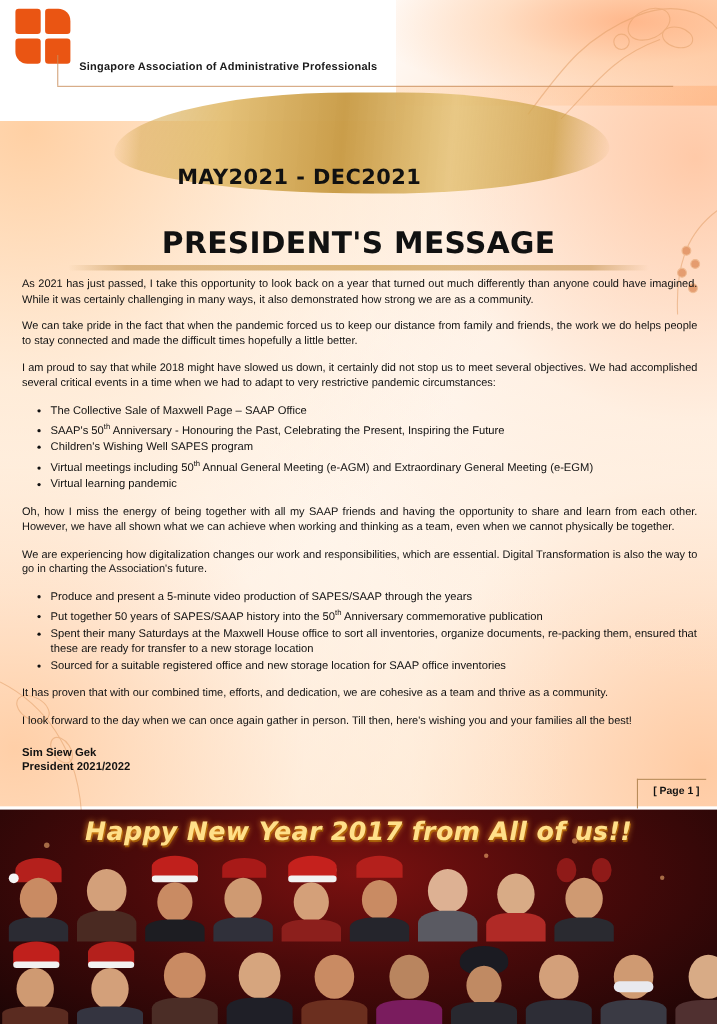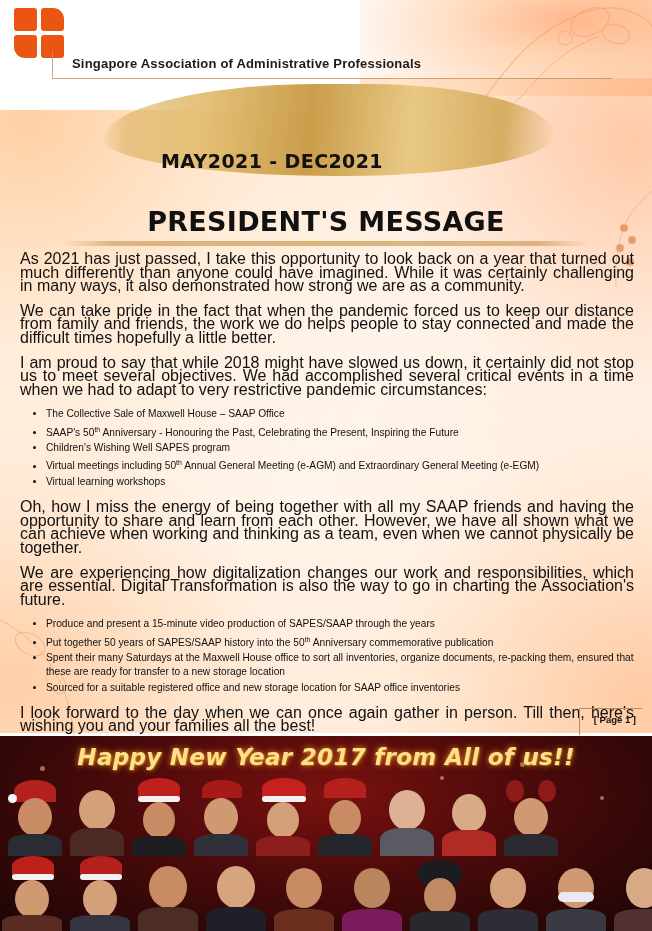--- a/index.html
+++ b/index.html
@@ -64,21 +64,21 @@
     border-radius: 3px;
   }
   .logo .sq1 { left: 0;    top: 0; }
   .logo .sq2 { left: 27px; top: 0;  border-top-right-radius: 11px; }
   .logo .sq3 { left: 0;    top: 27px; border-bottom-left-radius: 11px;}
   .logo .sq4 { left: 27px; top: 27px; }
 
   .org-name {
     position: absolute;
     left: 72px; top: 56px;
-    font-size: 13px;
+    font-size: 10px;
     font-weight: bold;
     color: #1b1b1b;
     letter-spacing: 0.2px;
     white-space: nowrap;
   }
   .header-rule {
     position: absolute;
     left: 52px; top: 78px;
     width: 560px; height: 1px;
     background: #c98e5d;
@@ -161,21 +161,21 @@
     left: 20px; top: 252px;
     width: 614px;
     color: #111111;
   }
   .salutation {
     font-size: 10.5px;
     font-weight: bold;
     margin-bottom: 12px;
   }
   .para {
-    font-size: 16px;
+    font-size: 10px;
     line-height: 13.6px;
     text-align: justify;
     margin-bottom: 11px;
   }
   ul.bullets {
     margin: 0 0 11px 0;
     padding-left: 26px;
   }
   ul.bullets li {
     font-size: 10.2px;
@@ -323,38 +323,39 @@
   <div class="pm-title">PRESIDENT'S MESSAGE</div>
   <div class="pm-rule"></div>
 
   <div class="body-wrap">
 
     <div class="para">As 2021 has just passed, I take this opportunity to look back on a year that turned out much differently than anyone could have imagined. While it was certainly challenging in many ways, it also demonstrated how strong we are as a community.</div>
     <div class="para">We can take pride in the fact that when the pandemic forced us to keep our distance from family and friends, the work we do helps people to stay connected and made the difficult times hopefully a little better.</div>
     <div class="para">I am proud to say that while 2018 might have slowed us down, it certainly did not stop us to meet several objectives. We had accomplished several critical events in a time when we had to adapt to very restrictive pandemic circumstances:</div>
 
     <ul class="bullets">
-      <li>The Collective Sale of Maxwell House – SAAP Office</li>
+      <li>The Collective Sale of Maxwell Page – SAAP Office</li>
       <li>SAAP's 50<sup>th</sup>  Anniversary - Honouring the Past, Celebrating the Present, Inspiring the Future</li>
       <li>Children's Wishing Well SAPES program</li>
       <li>Virtual meetings  including  50<sup>th</sup>  Annual General Meeting (e-AGM) and Extraordinary General Meeting (e-EGM)</li>
-      <li>Virtual learning workshops</li>
+      <li>Virtual learning pandemic</li>
     </ul>
 
     <div class="para">Oh, how I miss the energy of being together with all my SAAP friends and having the opportunity to share and learn from each other. However, we have all shown what we can achieve when working and thinking as a team, even when we cannot physically be together.</div>
     <div class="para">We are experiencing how digitalization changes our work and responsibilities, which are essential. Digital Transformation is also the way to go in charting the Association's future.</div>
 
     <ul class="bullets">
-      <li>Produce and present a 15-minute video production of SAPES/SAAP through the years</li>
+      <li>Produce and present a 5-minute video production of SAPES/SAAP through the years</li>
       <li>Put together 50 years of SAPES/SAAP history into the  50<sup>th</sup>  Anniversary commemorative publication</li>
       <li>Spent their many Saturdays at the Maxwell House office to sort all inventories, organize documents, re-packing them, ensured that these are ready for transfer to a new storage location</li>
       <li>Sourced for a suitable registered office and new storage location for SAAP office inventories</li>
     </ul>
 
-    <div class="para" style="margin-bottom:3px;">I look forward to the day when we can once again gather in person. Till then, here's wishing you and your families all the best!</div>
+    <div class="para">It has proven that with our combined time, efforts, and dedication, we are cohesive as a team and thrive as a community.</div>
+    <div class="para" style="margin-bottom:16px;">I look forward to the day when we can once again gather in person. Till then, here's wishing you and your families all the best!</div>
 
     <div class="sign-name">Sim Siew Gek</div>
     <div class="sign-role">President 2021/2022</div>
   </div>
 
   <div class="page-num-box"></div>
   <div class="page-num">[ Page 1 ]</div>
 
   <div class="photo-band">
     <div class="confetti" style="left:40px;  top:30px;  width:5px;  height:5px;"></div>

